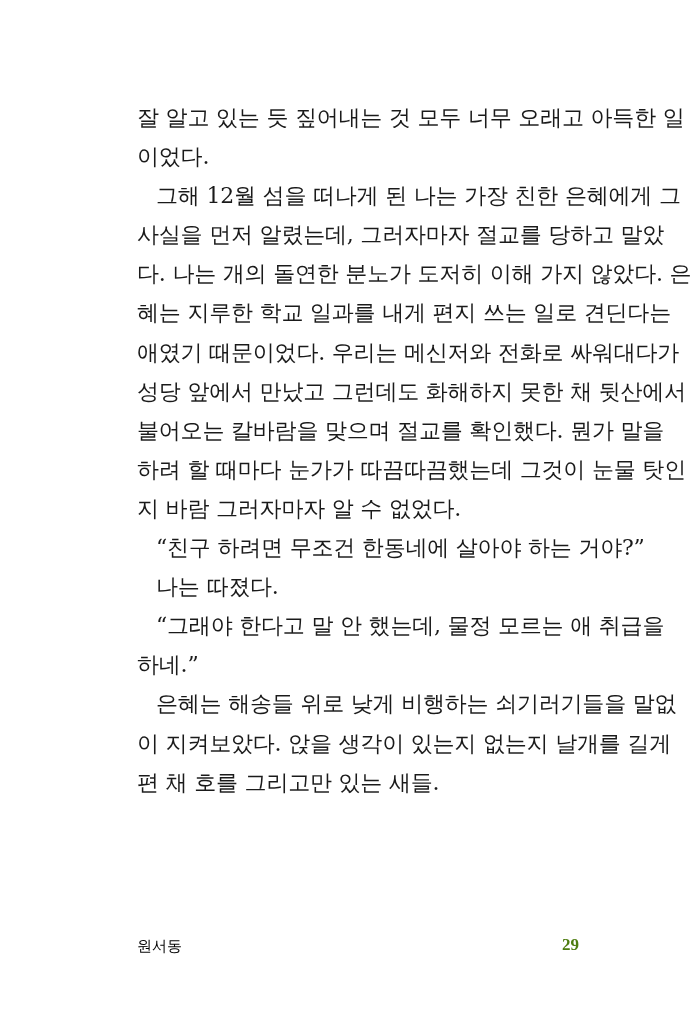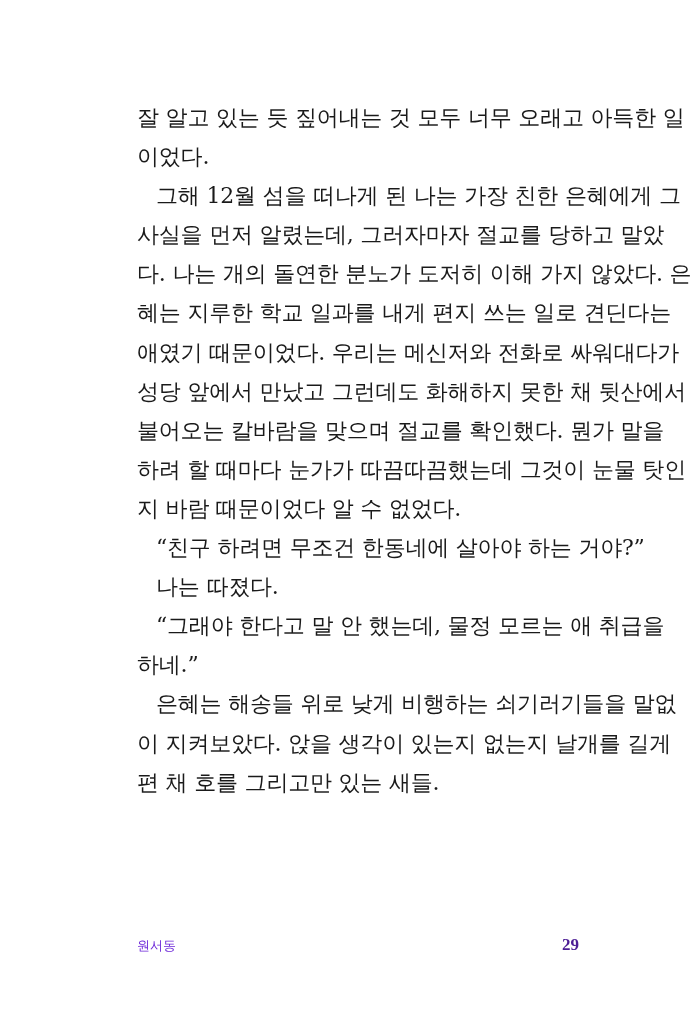--- a/index.html
+++ b/index.html
@@ -49,49 +49,49 @@
       top: 937px;
       width: 442px;
       height: 24px;
       font-size: 14px;
     }
     .running-title {
       position: absolute;
       left: 0;
       top: 0;
       font-family: "DejaVu Sans", "Liberation Sans", sans-serif;
-      font-size: 13px;
-      color: #6d28d9;
+      font-size: 15px;
+      color: #000000;
     }
     .page-number {
       position: absolute;
       right: 0;
       top: -2px;
       font-family: "Liberation Serif", "DejaVu Serif", serif;
       font-weight: bold;
       font-size: 17px;
-      color: #4c1d95;
+      color: #4d7c0f;
     }
   </style>
 </head>
 <body>
 
 <div class="page">
   <div class="body-text" id="body-text">
       <div class="line">잘 알고 있는 듯 짚어내는 것 모두 너무 오래고 아득한 일</div>
       <div class="line last">이었다.</div>
       <div class="line indent">그해 12월 섬을 떠나게 된 나는 가장 친한 은혜에게 그</div>
       <div class="line">사실을 먼저 알렸는데, 그러자마자 절교를 당하고 말았</div>
       <div class="line">다. 나는 개의 돌연한 분노가 도저히 이해 가지 않았다. 은</div>
       <div class="line">혜는 지루한 학교 일과를 내게 편지 쓰는 일로 견딘다는</div>
       <div class="line">애였기 때문이었다. 우리는 메신저와 전화로 싸워대다가</div>
       <div class="line">성당 앞에서 만났고 그런데도 화해하지 못한 채 뒷산에서</div>
       <div class="line">불어오는 칼바람을 맞으며 절교를 확인했다. 뭔가 말을</div>
       <div class="line">하려 할 때마다 눈가가 따끔따끔했는데 그것이 눈물 탓인</div>
-      <div class="line last">지 바람 때문이었다 알 수 없었다.</div>
+      <div class="line last">지 바람 그러자마자 알 수 없었다.</div>
       <div class="line indent last">“친구 하려면 무조건 한동네에 살아야 하는 거야?”</div>
       <div class="line indent last">나는 따졌다.</div>
       <div class="line indent">“그래야 한다고 말 안 했는데, 물정 모르는 애 취급을</div>
       <div class="line last">하네.”</div>
       <div class="line indent">은혜는 해송들 위로 낮게 비행하는 쇠기러기들을 말없</div>
       <div class="line">이 지켜보았다. 앉을 생각이 있는지 없는지 날개를 길게</div>
       <div class="line last">편 채 호를 그리고만 있는 새들.</div>
     </div>
 
   <div class="footer">

